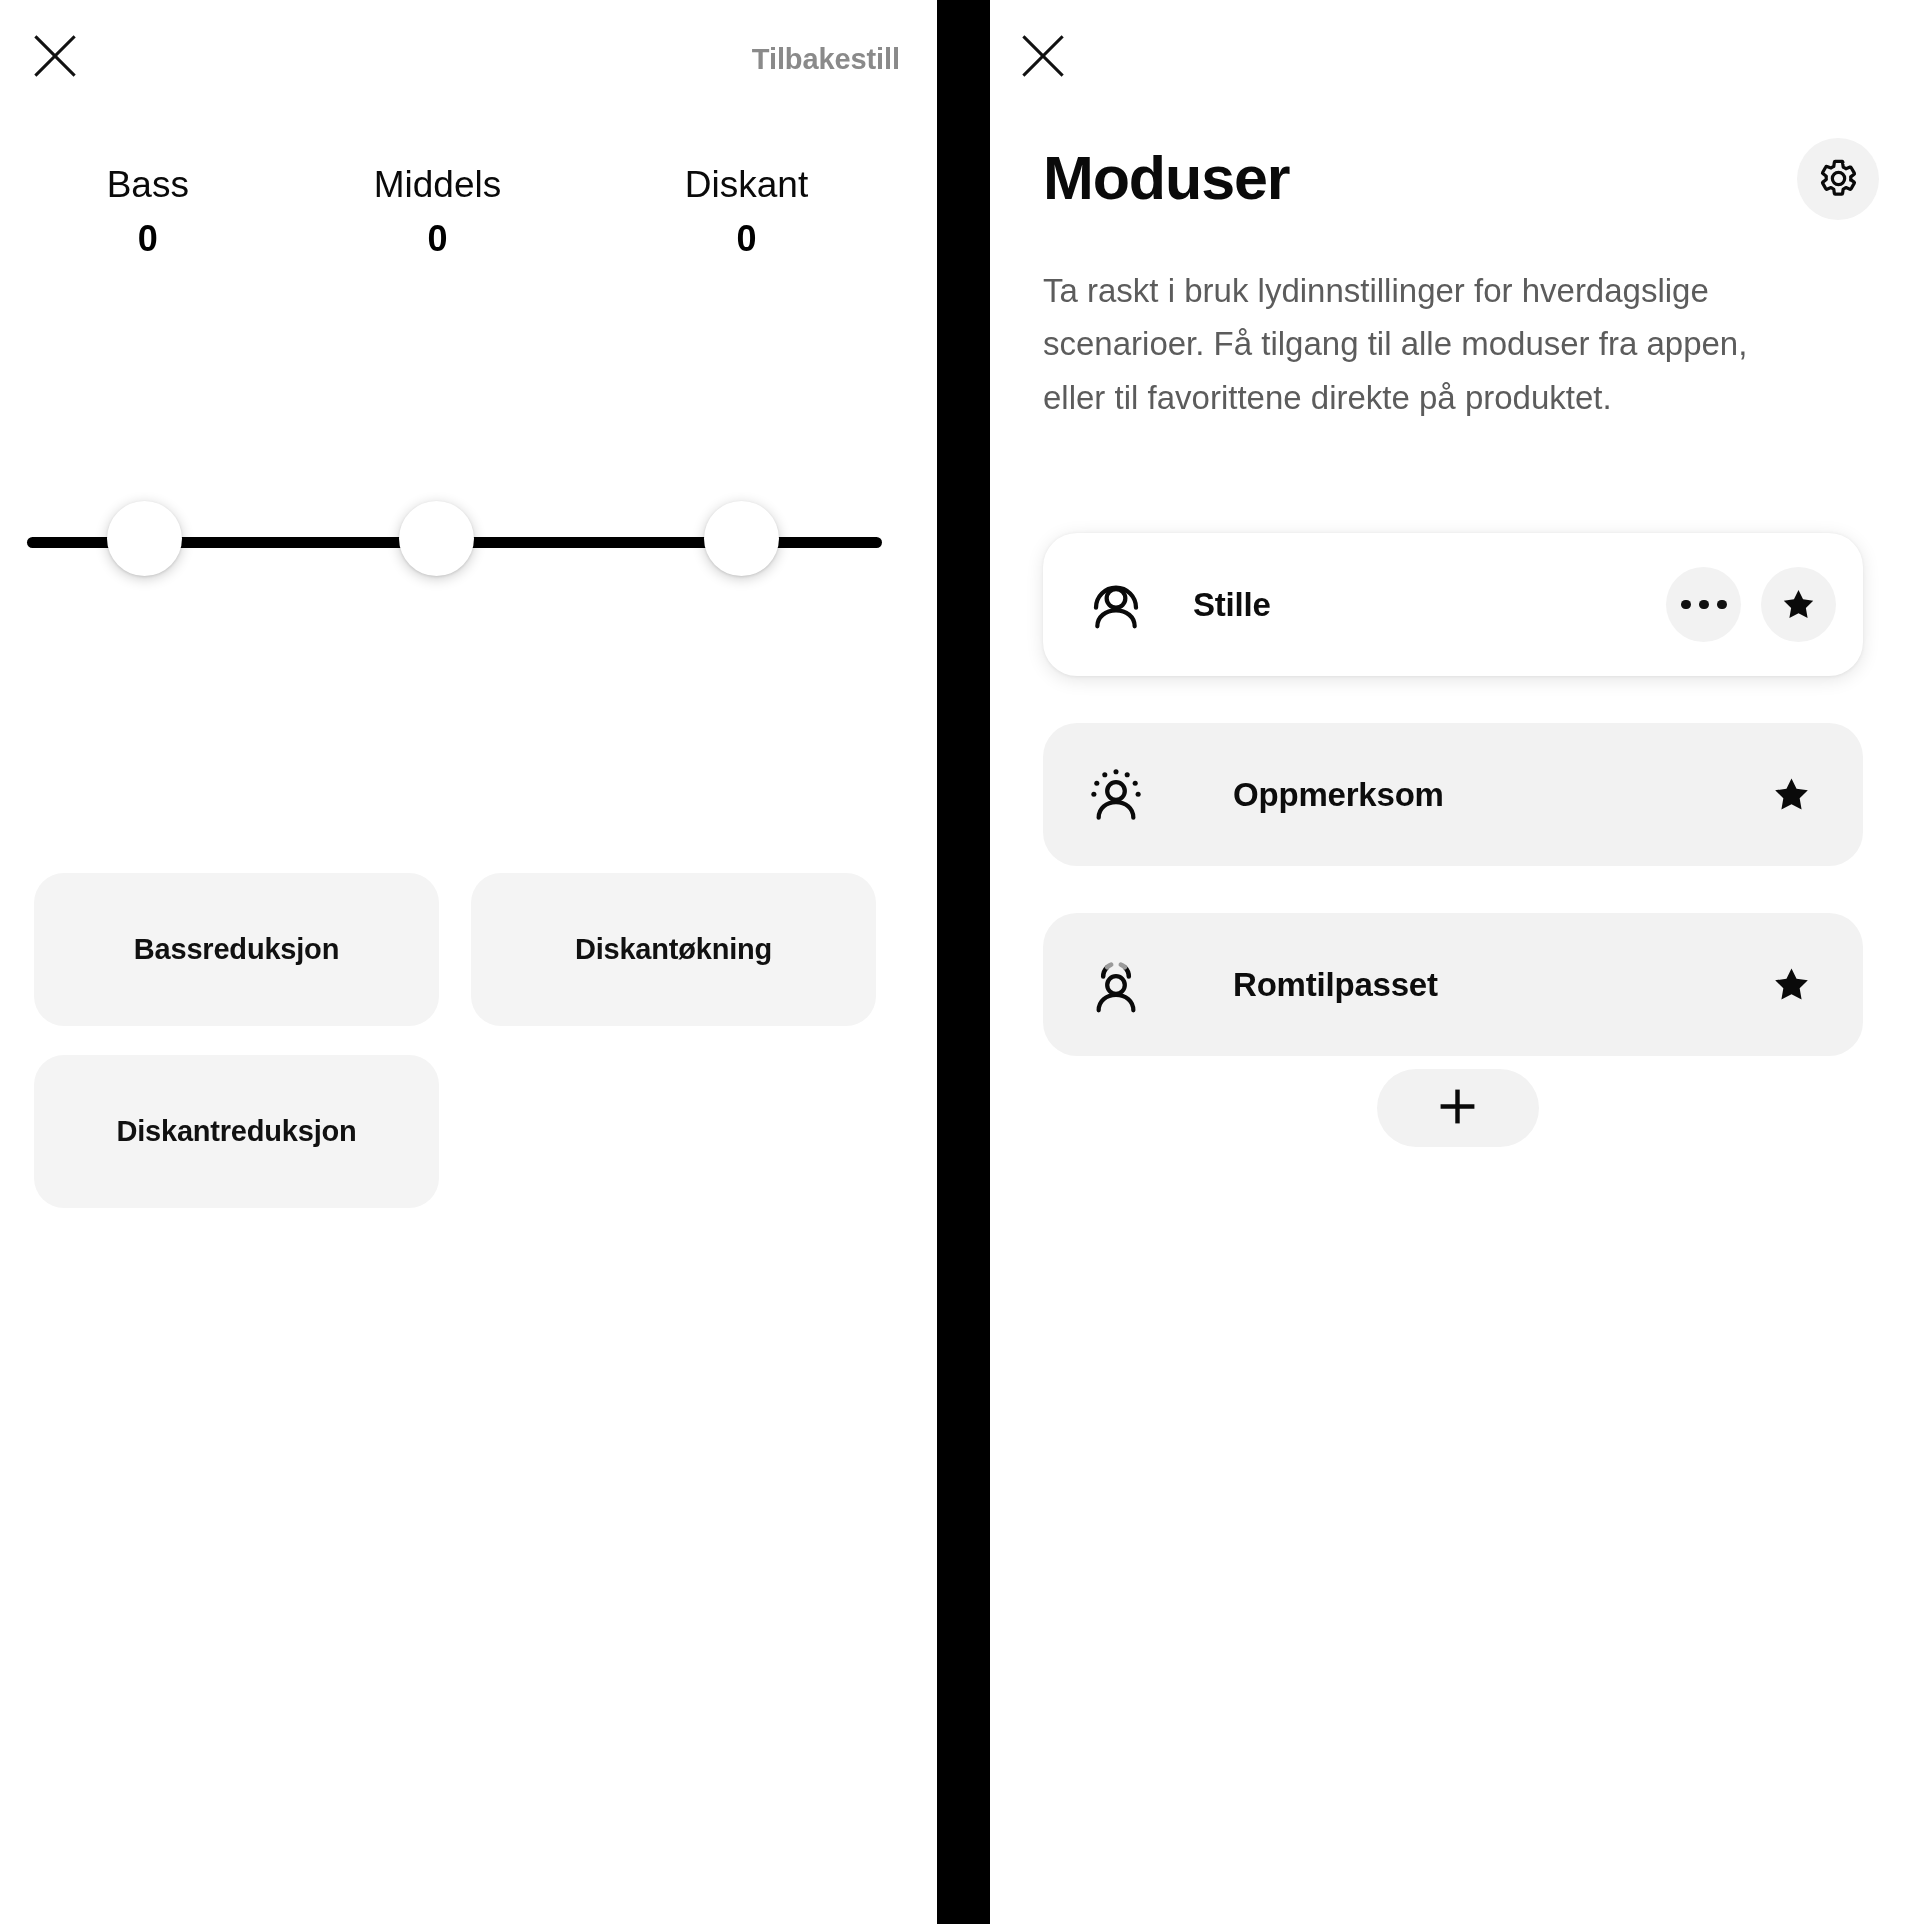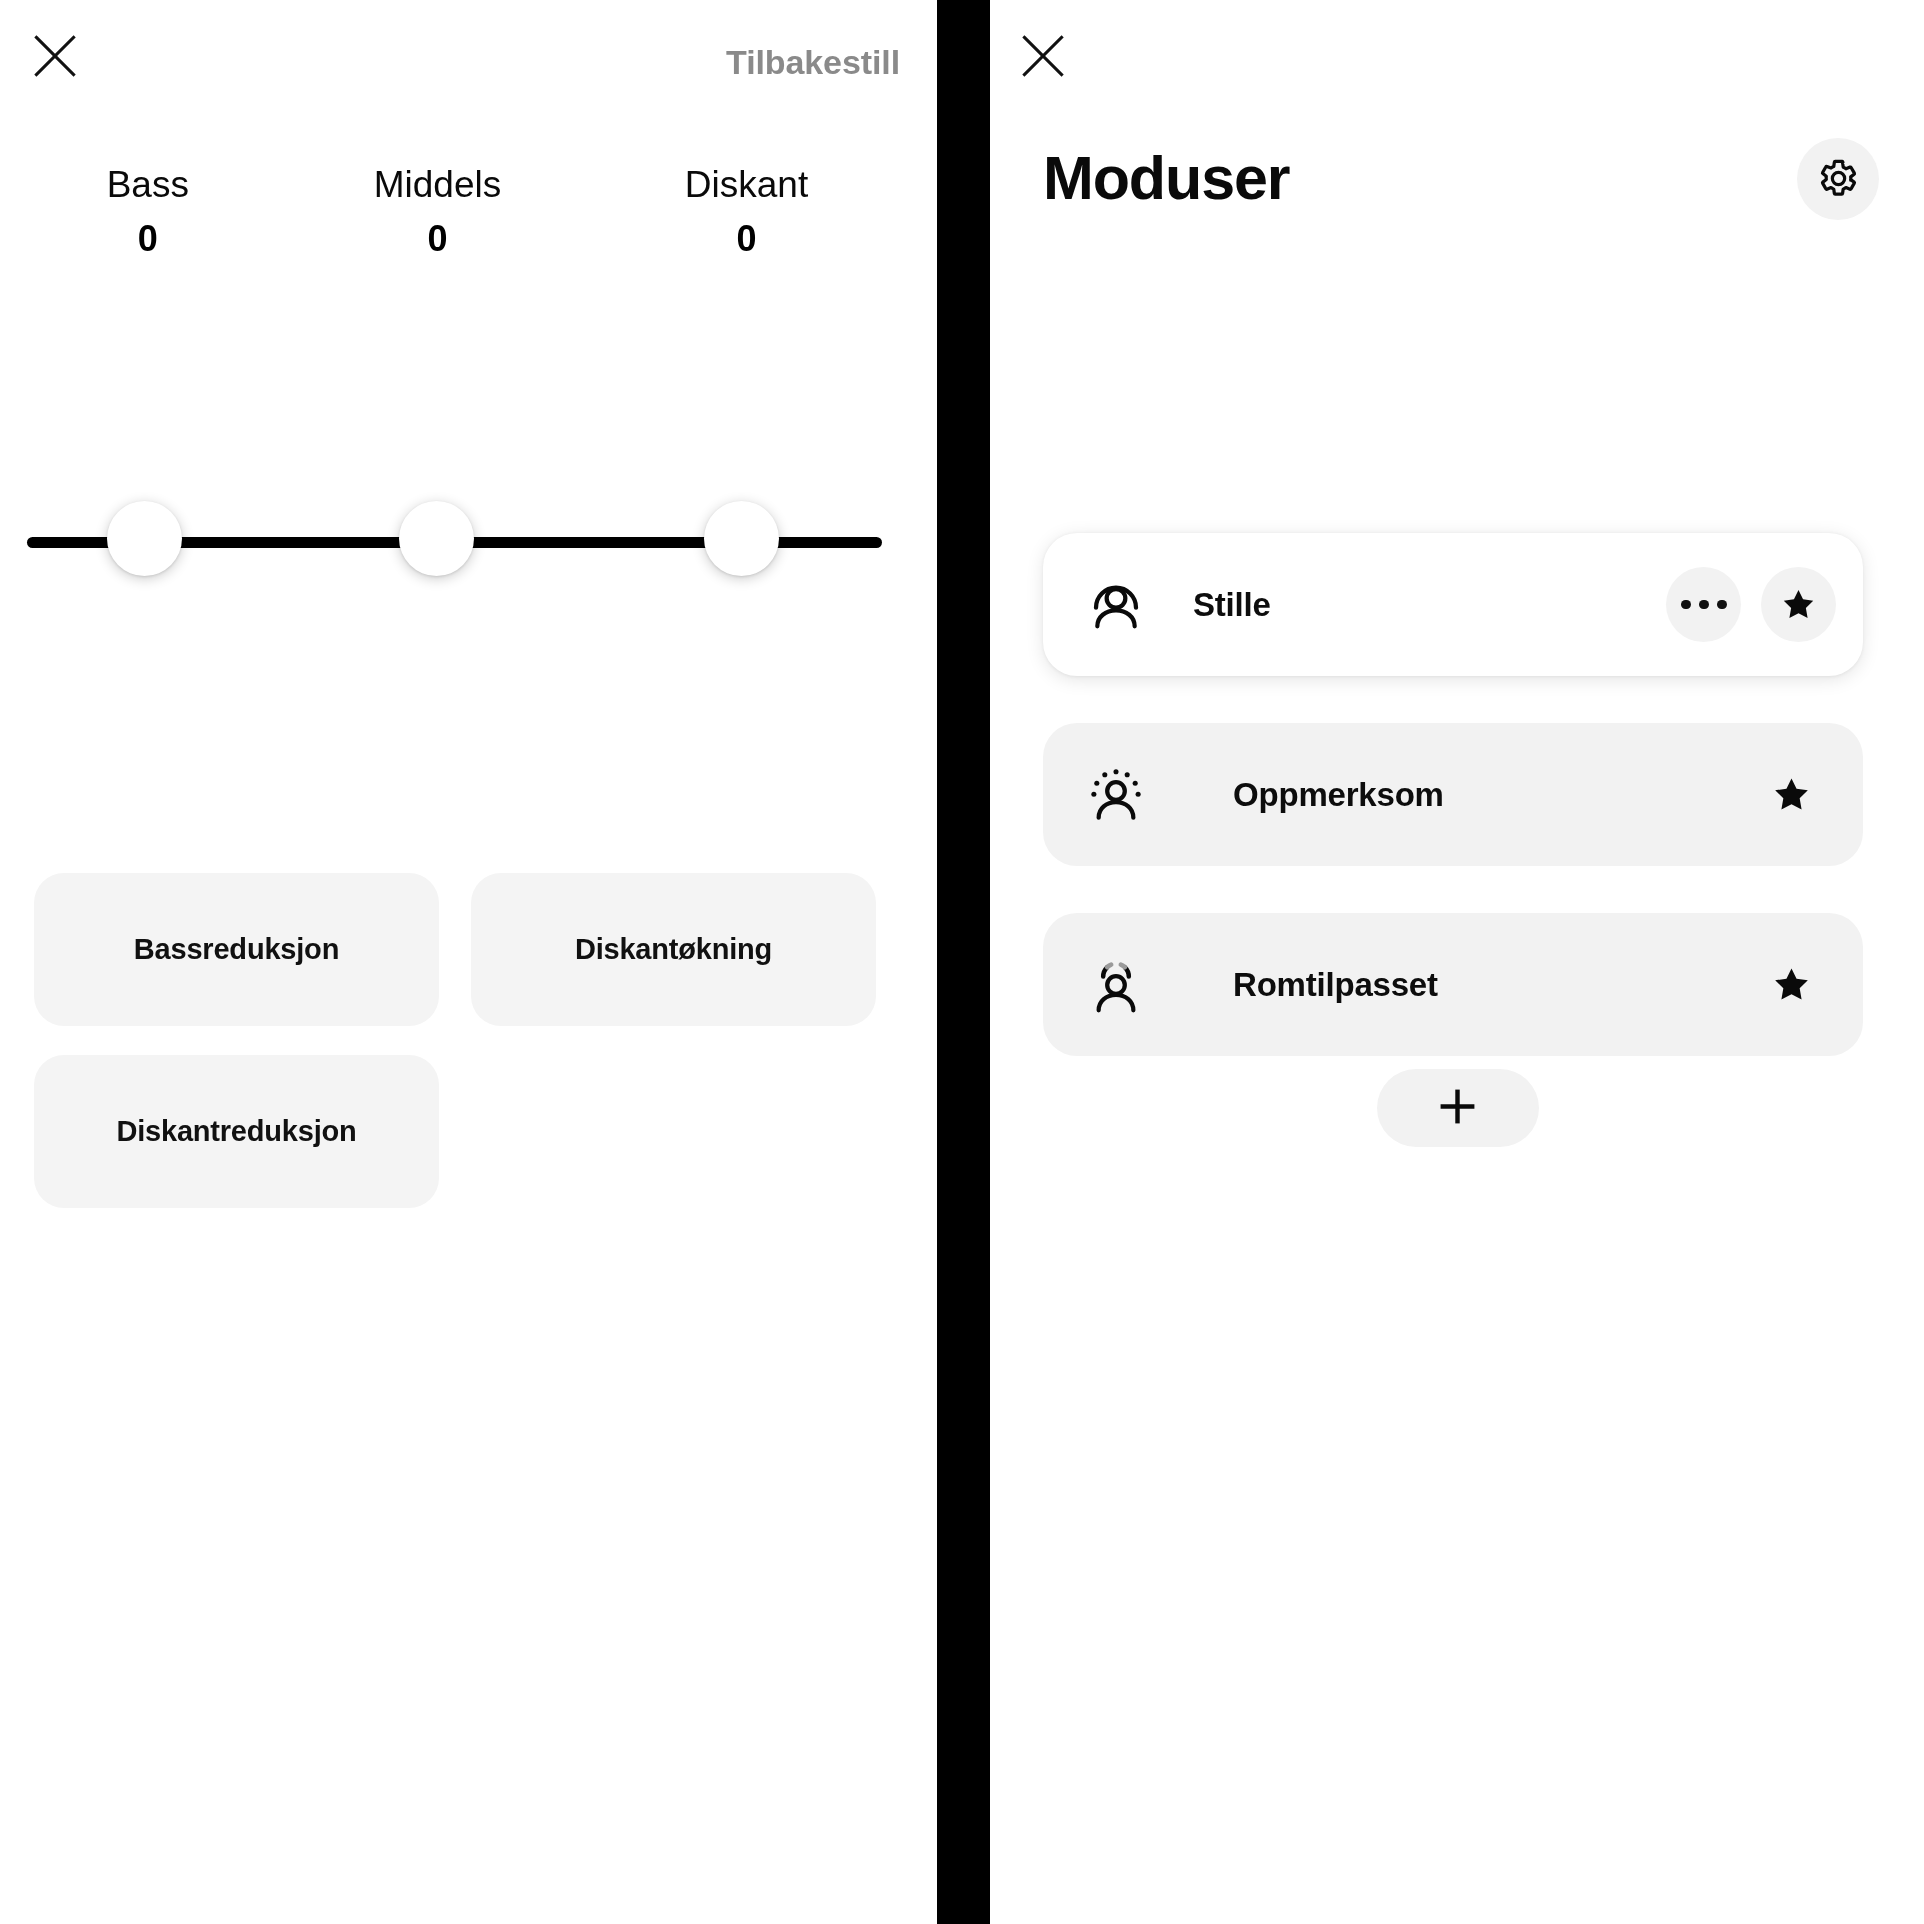--- a/index.html
+++ b/index.html
@@ -56,21 +56,21 @@
     font-size: 37px;
     font-weight: 700;
     color: #111111;
     letter-spacing: -0.2px;
   }
 
   .eq-reset {
     position: absolute;
     right: 37px;
     top: 43px;
-    font-size: 34px;
+    font-size: 29px;
     font-weight: 700;
     color: #8a8a8a;
     cursor: pointer;
     letter-spacing: -0.1px;
   }
 
   
   .bands {
     position: absolute;
     left: 0;
@@ -383,20 +383,21 @@
 
     <div class="md-title-row">
       <div class="md-title">Moduser</div>
       <button class="gear-btn">
         <svg width="41" height="41" viewBox="0 0 24 24" aria-hidden="true">
           <path d="M19.14 12.94c.04-.31.06-.63.06-.94s-.02-.63-.07-.94l2.03-1.58a.49.49 0 0 0 .12-.61l-1.92-3.32a.49.49 0 0 0-.59-.22l-2.39.96a7.03 7.03 0 0 0-1.62-.94l-.36-2.54A.48.48 0 0 0 13.9 2h-3.84a.48.48 0 0 0-.47.41L9.23 4.95c-.59.24-1.13.56-1.62.94l-2.39-.96a.48.48 0 0 0-.59.22L2.71 8.47a.48.48 0 0 0 .12.61l2.03 1.58c-.05.31-.07.63-.07.94s.02.63.07.94l-2.03 1.58a.49.49 0 0 0-.12.61l1.92 3.32c.12.22.37.3.59.22l2.39-.96c.5.38 1.03.7 1.62.94l.36 2.54c.04.24.24.41.47.41h3.84c.24 0 .44-.17.47-.41l.36-2.54c.59-.24 1.13-.56 1.62-.94l2.39.96c.22.08.47 0 .59-.22l1.92-3.32a.49.49 0 0 0-.12-.61l-2.02-1.58zM12 15.6A3.6 3.6 0 1 1 12 8.4a3.6 3.6 0 0 1 0 7.2z" fill="none" stroke="#0a0a0a" stroke-width="1.9" stroke-linejoin="round"></path>
         </svg>
       </button>
     </div>
 
+    <div class="md-desc">Ta raskt i bruk lydinnstillinger for hverdagslige scenarioer. Få tilgang til alle moduser fra appen, eller til favorittene direkte på produktet.</div>
 
     <div class="mode-list">
 
       <div class="mode-row white">
         <span class="mode-icon">
           <svg width="64" height="64" viewBox="0 0 48 48" aria-hidden="true">
             <circle cx="24" cy="19" r="7" fill="none" stroke="#0a0a0a" stroke-width="3.2"></circle>
             <path d="M10 40c0-7.2 6.3-12 14-12s14 4.8 14 12" fill="none" stroke="#0a0a0a" stroke-width="3.2" stroke-linecap="round"></path>
             <path d="M9 26a15 15 0 0 1 30 0" fill="none" stroke="#0a0a0a" stroke-width="3.2" stroke-linecap="round"></path>
           </svg>

